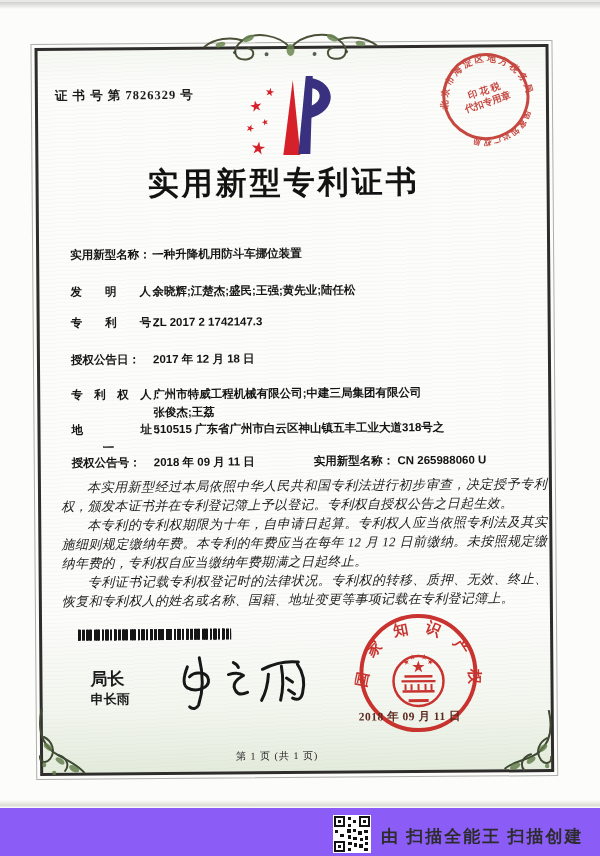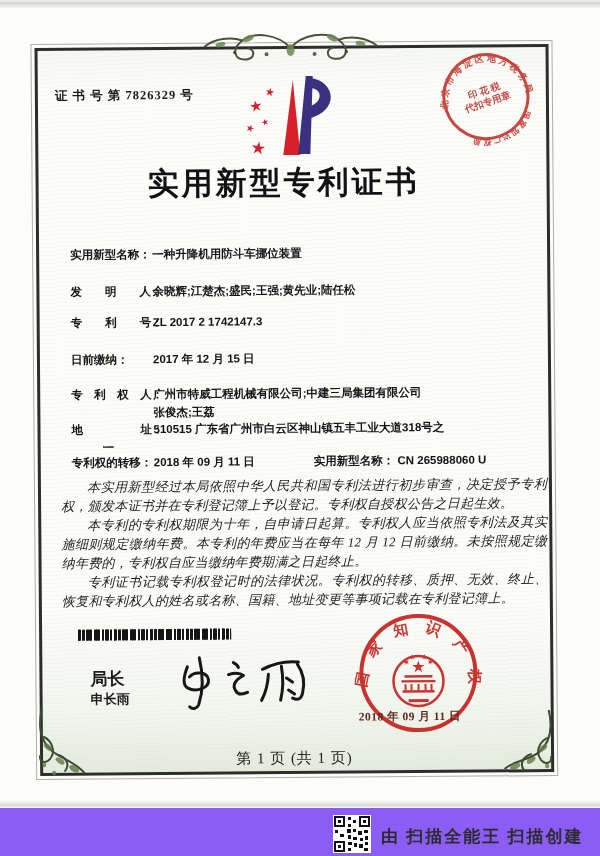--- a/index.html
+++ b/index.html
@@ -46,21 +46,21 @@
   .director-title{position:absolute;left:88px;top:664px;font-size:17px;font-weight:bold;color:#1a1a1a;
         font-family:"Liberation Sans","DejaVu Sans",sans-serif;}
   .director-name{position:absolute;left:88px;top:687px;font-size:13px;font-weight:bold;color:#1a1a1a;
         font-family:"Liberation Sans","DejaVu Sans",sans-serif;text-align:right;}
   .signature{position:absolute;left:176px;top:652px;}
 
   .main-seal{position:absolute;left:352px;top:608px;opacity:.92;}
   .seal-date{position:absolute;left:356px;top:708px;font-size:11.5px;font-weight:bold;color:#5d2a20;
         letter-spacing:.5px;z-index:5;}
 
-  .page-footer{position:absolute;left:233px;top:747px;font-size:15px;color:#222;letter-spacing:1px;}
+  .page-footer{position:absolute;left:233px;top:747px;font-size:10px;color:#222;letter-spacing:1px;}
 
   .ornament-top{position:absolute;left:193px;top:24px;}
   .corner-bl{position:absolute;left:29px;top:703px;}
   .corner-br{position:absolute;left:498px;top:710px;}
 
   .below{position:absolute;left:0;top:806px;width:600px;height:50px;background:#8b5cf6;}
   .qr{position:absolute;left:333px;top:7px;}
   .watermark{position:absolute;left:381px;top:17px;font-size:17px;font-weight:600;color:#2c2c2c;
         letter-spacing:2px;}
 
@@ -134,32 +134,32 @@
       <div class="row" style="top:244px">
         <span class="lbl">实用新型名称：</span><span class="val">一种升降机用防斗车挪位装置</span>
       </div>
       <div class="row" style="top:281px">
         <span class="lbl">发　　明　　人：</span><span class="val">余晓辉;江楚杰;盛民;王强;黄先业;陆任松</span>
       </div>
       <div class="row" style="top:312px">
         <span class="lbl">专　　利　　号：</span><span class="val">ZL 2017 2 1742147.3</span>
       </div>
       <div class="row" style="top:349px">
-        <span class="lbl">日前缴纳：</span><span class="val">2017 年 12 月 15 日</span>
+        <span class="lbl">授权公告日：</span><span class="val">2017 年 12 月 18 日</span>
       </div>
       <div class="row" style="top:384px">
         <span class="lbl">专　利　权　人：</span><span class="val">广州市特威工程机械有限公司;中建三局集团有限公司</span>
       </div>
       <div class="cont" style="left:153px;top:402px">张俊杰;王荔</div>
       <div class="row" style="top:419px">
         <span class="lbl">地　　　　　址：</span><span class="val">510515 广东省广州市白云区神山镇五丰工业大道318号之</span>
       </div>
       <div class="cont" style="left:102px;top:437px">一</div>
       <div class="row" style="top:452px">
-        <span class="lbl">专利权的转移：</span><span class="val">2018 年 09 月 11 日</span>
+        <span class="lbl">授权公告号：</span><span class="val">2018 年 09 月 11 日</span>
       </div>
       <div class="cont" style="left:313px;top:452px">
         <span>实用新型名称：</span> <span>CN 265988060 U</span>
       </div>
 
       <div class="body-text">
         <p>本实用新型经过本局依照中华人民共和国专利法进行初步审查，决定授予专利权，颁发本证书并在专利登记簿上予以登记。专利权自授权公告之日起生效。</p>
         <p>本专利的专利权期限为十年，自申请日起算。专利权人应当依照专利法及其实施细则规定缴纳年费。本专利的年费应当在每年 12 月 12 日前缴纳。未按照规定缴纳年费的，专利权自应当缴纳年费期满之日起终止。</p>
         <p>专利证书记载专利权登记时的法律状况。专利权的转移、质押、无效、终止、恢复和专利权人的姓名或名称、国籍、地址变更等事项记载在专利登记簿上。</p>
       </div>

